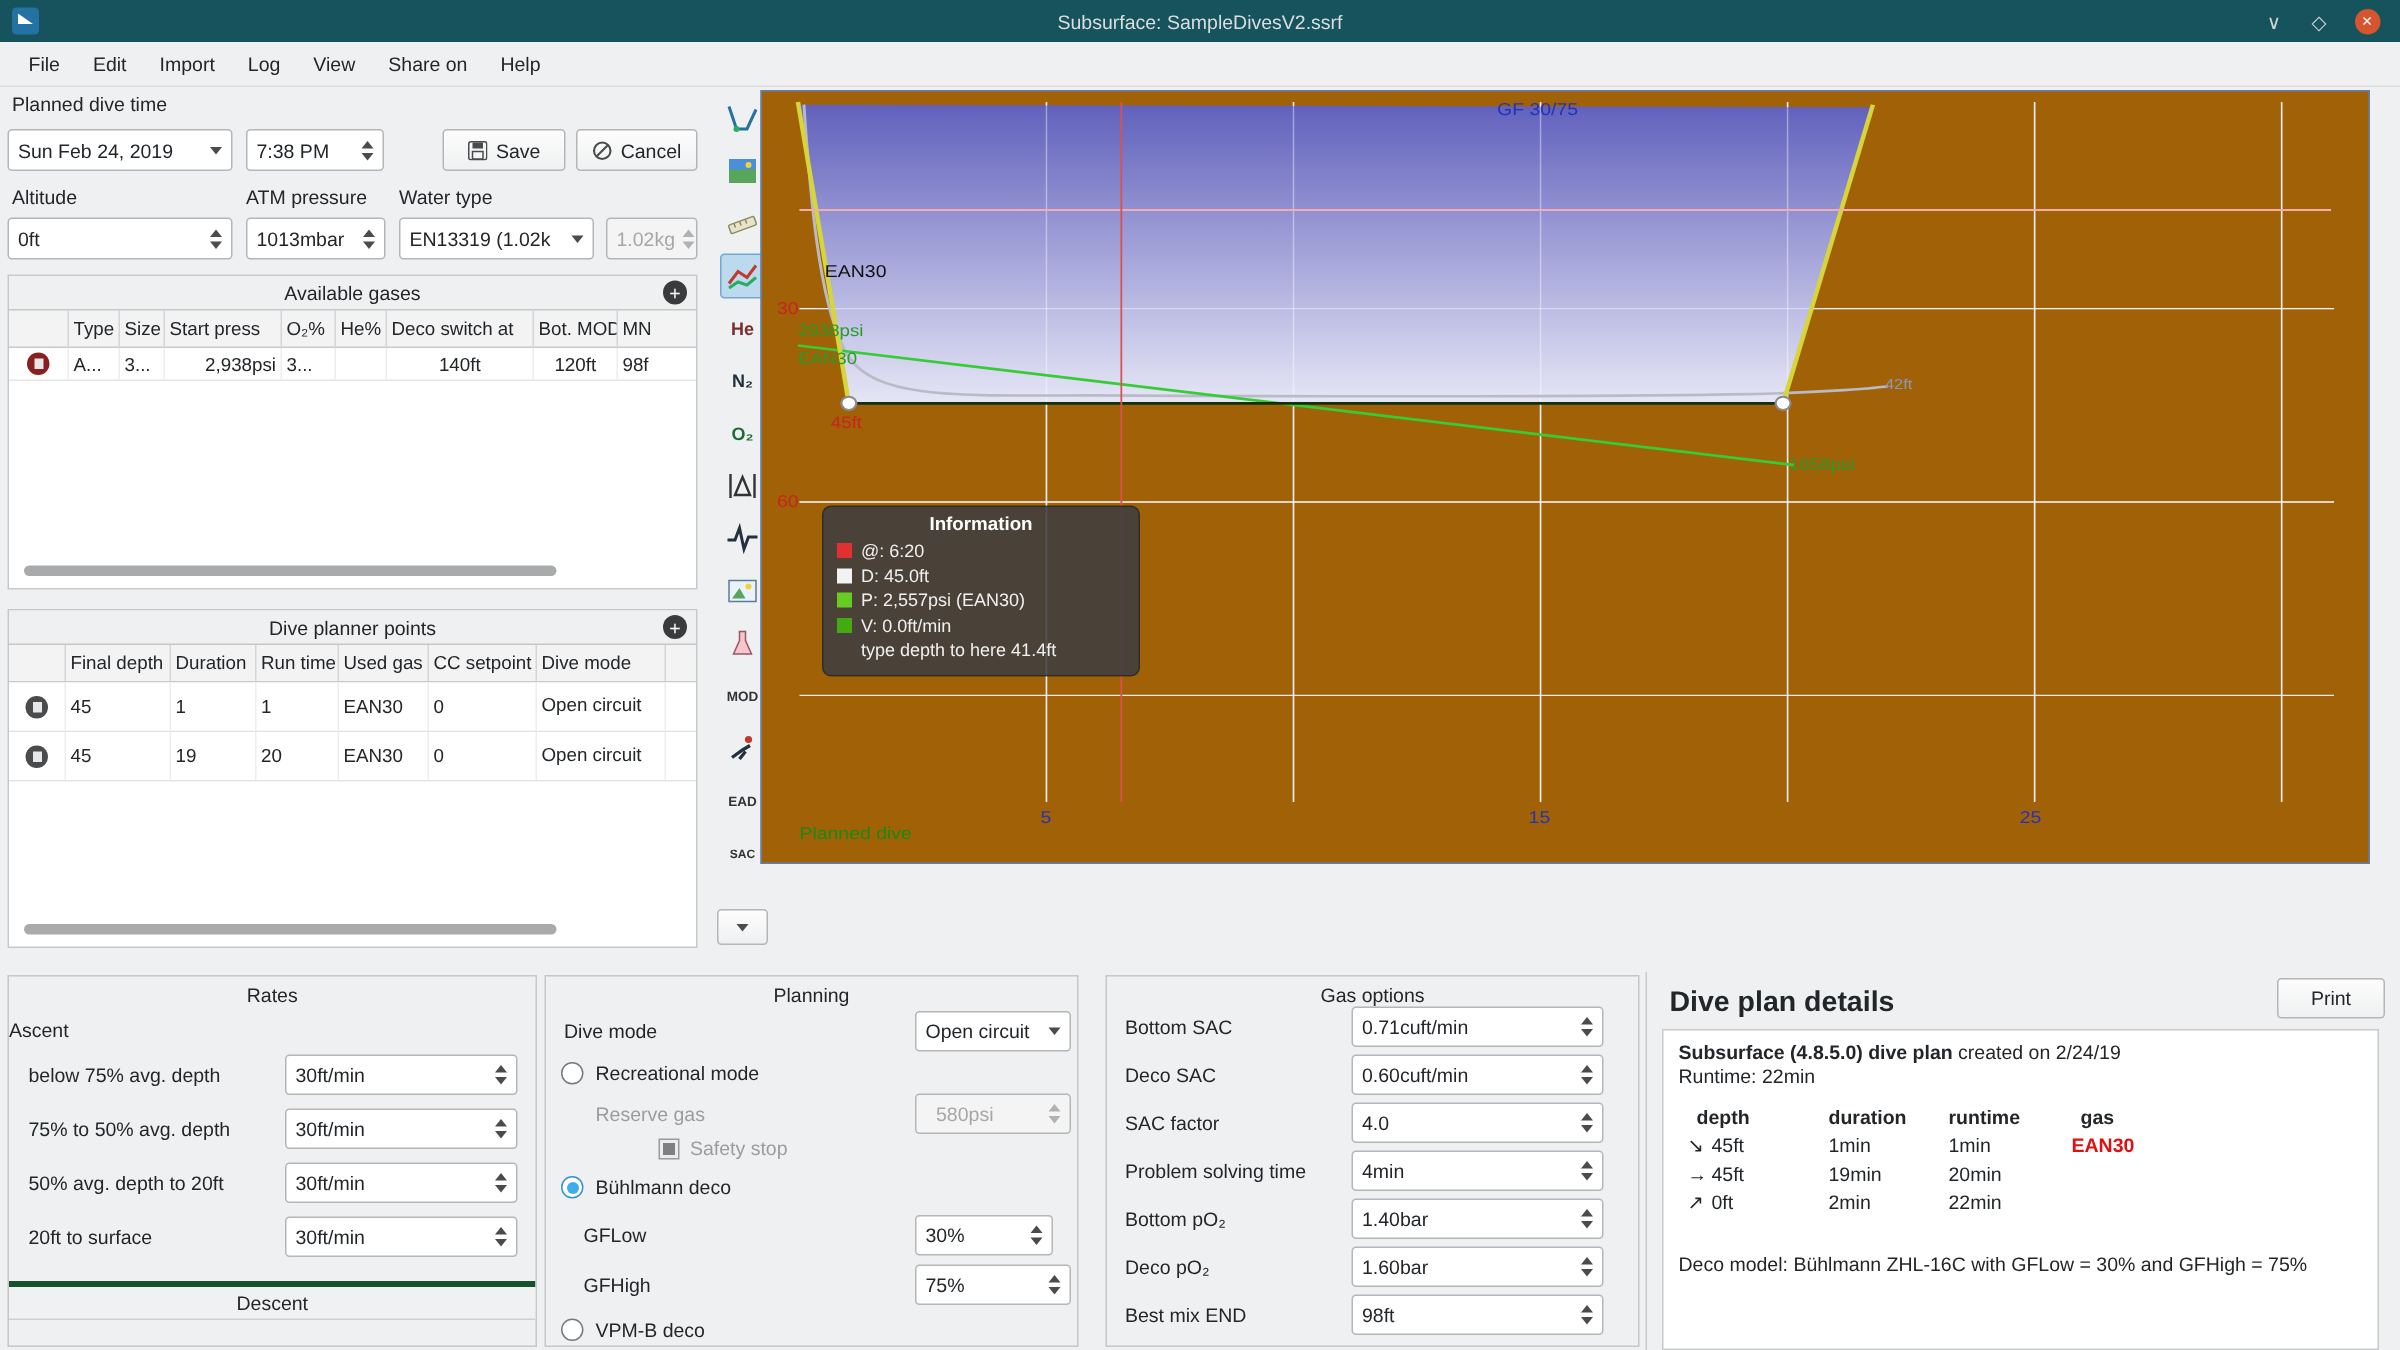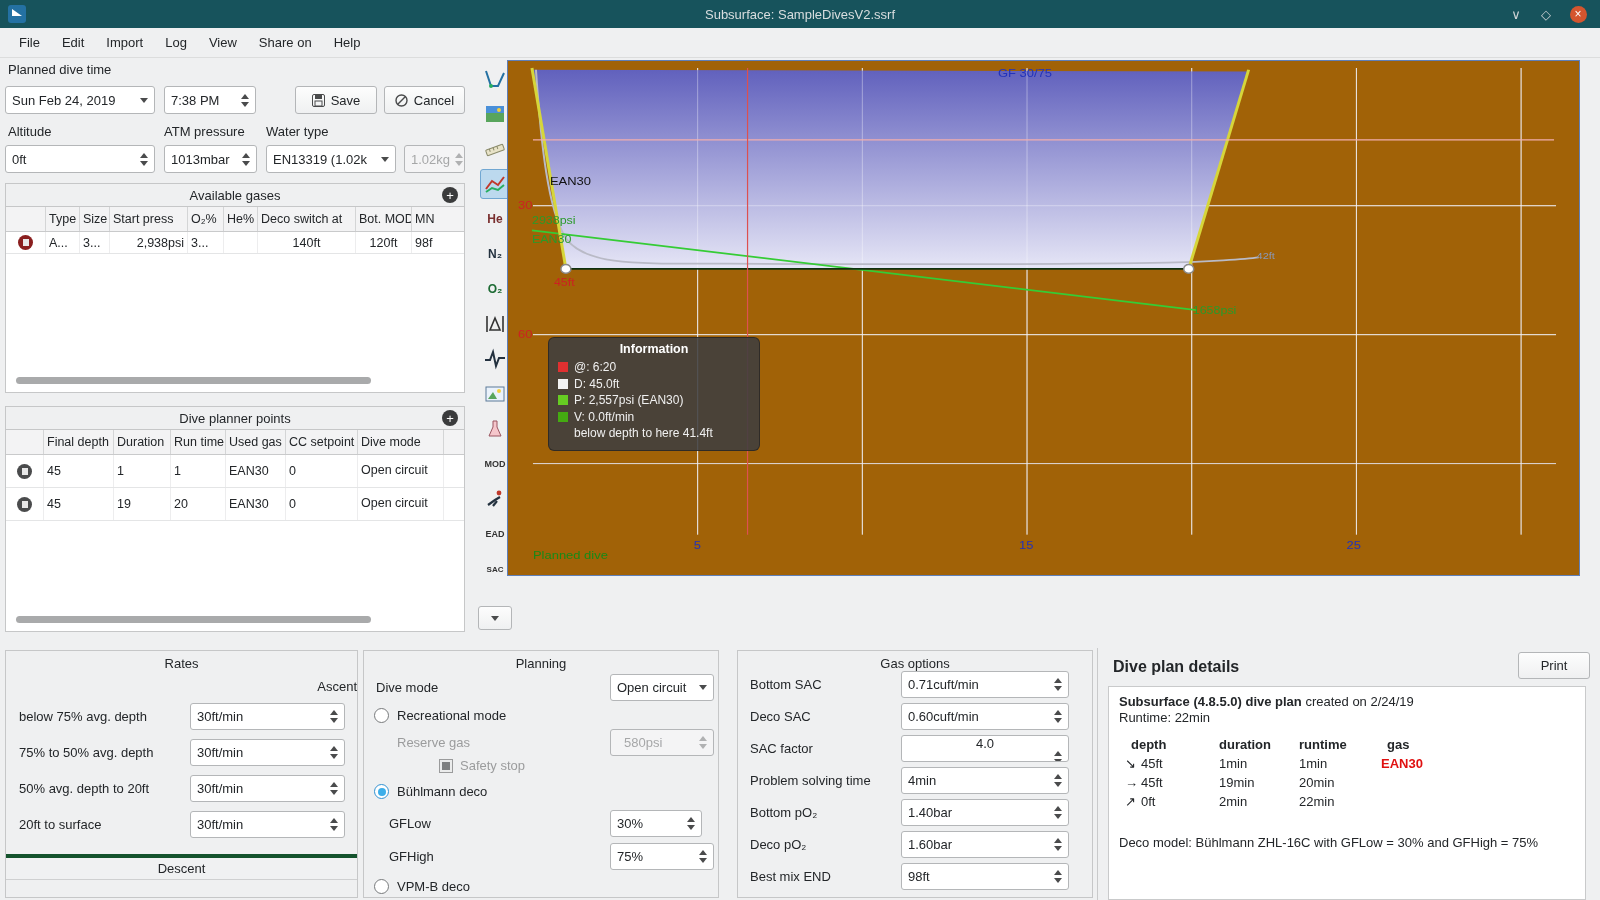--- a/index.html
+++ b/index.html
@@ -53,21 +53,21 @@
   .chart svg { position:absolute; left:0; top:0; width:100%; height:100%; font-family:"Liberation Sans",sans-serif; }
   .tip { position:absolute; left:40px; top:276px; width:212px; background:rgba(62,62,64,0.88); border:1px solid rgba(25,25,25,0.55); border-radius:6px; color:#f0f0f0; font-size:12px; padding:4px 9px 8px; z-index:5; }
   .tip .tiptitle { text-align:center; font-size:12.5px; font-weight:bold; color:#fff; margin-bottom:3px; }
   .tiprow { display:flex; align-items:center; gap:6px; line-height:16.5px; }
   .chip { width:10px; height:10px; flex:0 0 10px; }
   .chip.blank { visibility:hidden; }
 
   
   .gbox { position:absolute; border:1px solid #c6c7c8; background:#eff0f1; overflow:hidden; }
   .gtitle { text-align:center; padding-top:5px; font-size:13px; }
-  .subhead { position:absolute; left:0; right:0; text-align:right; font-size:13px; }
+  .subhead { position:absolute; left:0; right:0; text-align:left; font-size:13px; }
   .secbar { position:absolute; left:0; right:0; height:26px; background:#f0f1f2; border-top:4px solid #14532d; border-bottom:1px solid #cfd0d1; display:flex; align-items:center; justify-content:center; font-size:13px; }
 
   .radio { position:absolute; width:15px; height:15px; border-radius:50%; border:1px solid #787a7c; background:#fff; }
   .radio.sel { border-color:#3292d2; }
   .radio.sel:after { content:""; position:absolute; left:2.5px; top:2.5px; width:8px; height:8px; border-radius:50%; background:#3daee9; }
   .chk { position:absolute; width:14px; height:14px; border:1px solid #9a9b9c; background:#ebecec; display:flex; align-items:center; justify-content:center; }
   .chk i { width:8px; height:8px; background:#7e8081; display:block; }
 
   
   .detailsbox { position:absolute; left:1108px; top:686px; width:478px; height:214px; background:#fff; border:1px solid #c9cacb; font-size:13px; overflow:hidden; }
@@ -398,21 +398,21 @@
     <div class="tiprow">
         <span class="chip" style="background-color: rgb(102, 204, 34);"></span>
         <span>P: 2,557psi (EAN30)</span>
       </div>
     <div class="tiprow">
         <span class="chip" style="background-color: rgb(68, 170, 17);"></span>
         <span>V: 0.0ft/min</span>
       </div>
     <div class="tiprow">
         <span class="chip blank"></span>
-        <span>below depth to here 41.4ft</span>
+        <span>type depth to here 41.4ft</span>
       </div>
   </div>
 </div>
 
 <div class="gbox" style="left:5px; top:650px; width:353px; height:248px;">
   <div class="gtitle">Rates</div>
   <div class="subhead" style="top:28px;">Ascent</div>
   <div class="lbl" style="left:13px; top:58px;">below 75% avg. depth</div>
   <div class="ctl" style="left:184px; top:52px; width:155px; height:27px;">
       <span>30ft/min</span>
@@ -507,21 +507,21 @@
     </div>
   <div class="lbl" style="left:12px; top:58px;">Deco SAC</div>
   <div class="ctl" style="left:163px; top:52px; width:168px; height:27px;">
       <span>0.60cuft/min</span>
       <span class="sb">
         <i class="tup"></i>
         <i class="tdn"></i>
       </span>
     </div>
   <div class="lbl" style="left:12px; top:90px;">SAC factor</div>
-  <div class="ctl" style="left:163px; top:84px; width:168px; height:27px;flex-direction:column;">
+  <div class="ctl" style="left:163px; top:84px; width:168px; height:27px;">
       <span>4.0</span>
       <span class="sb">
         <i class="tup"></i>
         <i class="tdn"></i>
       </span>
     </div>
   <div class="lbl" style="left:12px; top:122px;">Problem solving time</div>
   <div class="ctl" style="left:163px; top:116px; width:168px; height:27px;">
       <span>4min</span>
       <span class="sb">
@@ -551,21 +551,21 @@
       <span class="sb">
         <i class="tup"></i>
         <i class="tdn"></i>
       </span>
     </div>
 </div>
 
 <div class="vsep" style="left:1097px; top:648px; height:252px;"></div>
 
 <div class="abs" style="left:1100px; top:648px; width:496px; height:252px;">
-  <div class="lbl bold" style="left:13px; top:10px; font-size:16px;">Dive plan details</div>
+  <div class="lbl bold" style="left:13px; top:10px; font-size:19px;">Dive plan details</div>
   <div class="btn" style="left:418px; top:4px; width:72px; height:27px;">
       <span>Print</span>
     </div>
 </div>
 <div class="detailsbox">
   <div style="padding:7px 10px 0;">
     <div><span class="bold">Subsurface (4.8.5.0) dive plan</span><span> created on 2/24/19</span></div>
     <div style="margin-top:1px;">Runtime: 22min</div>
     <div class="drowline" style="margin-top:12px;">
       <span class="bold" style="left:12px;">depth</span>

